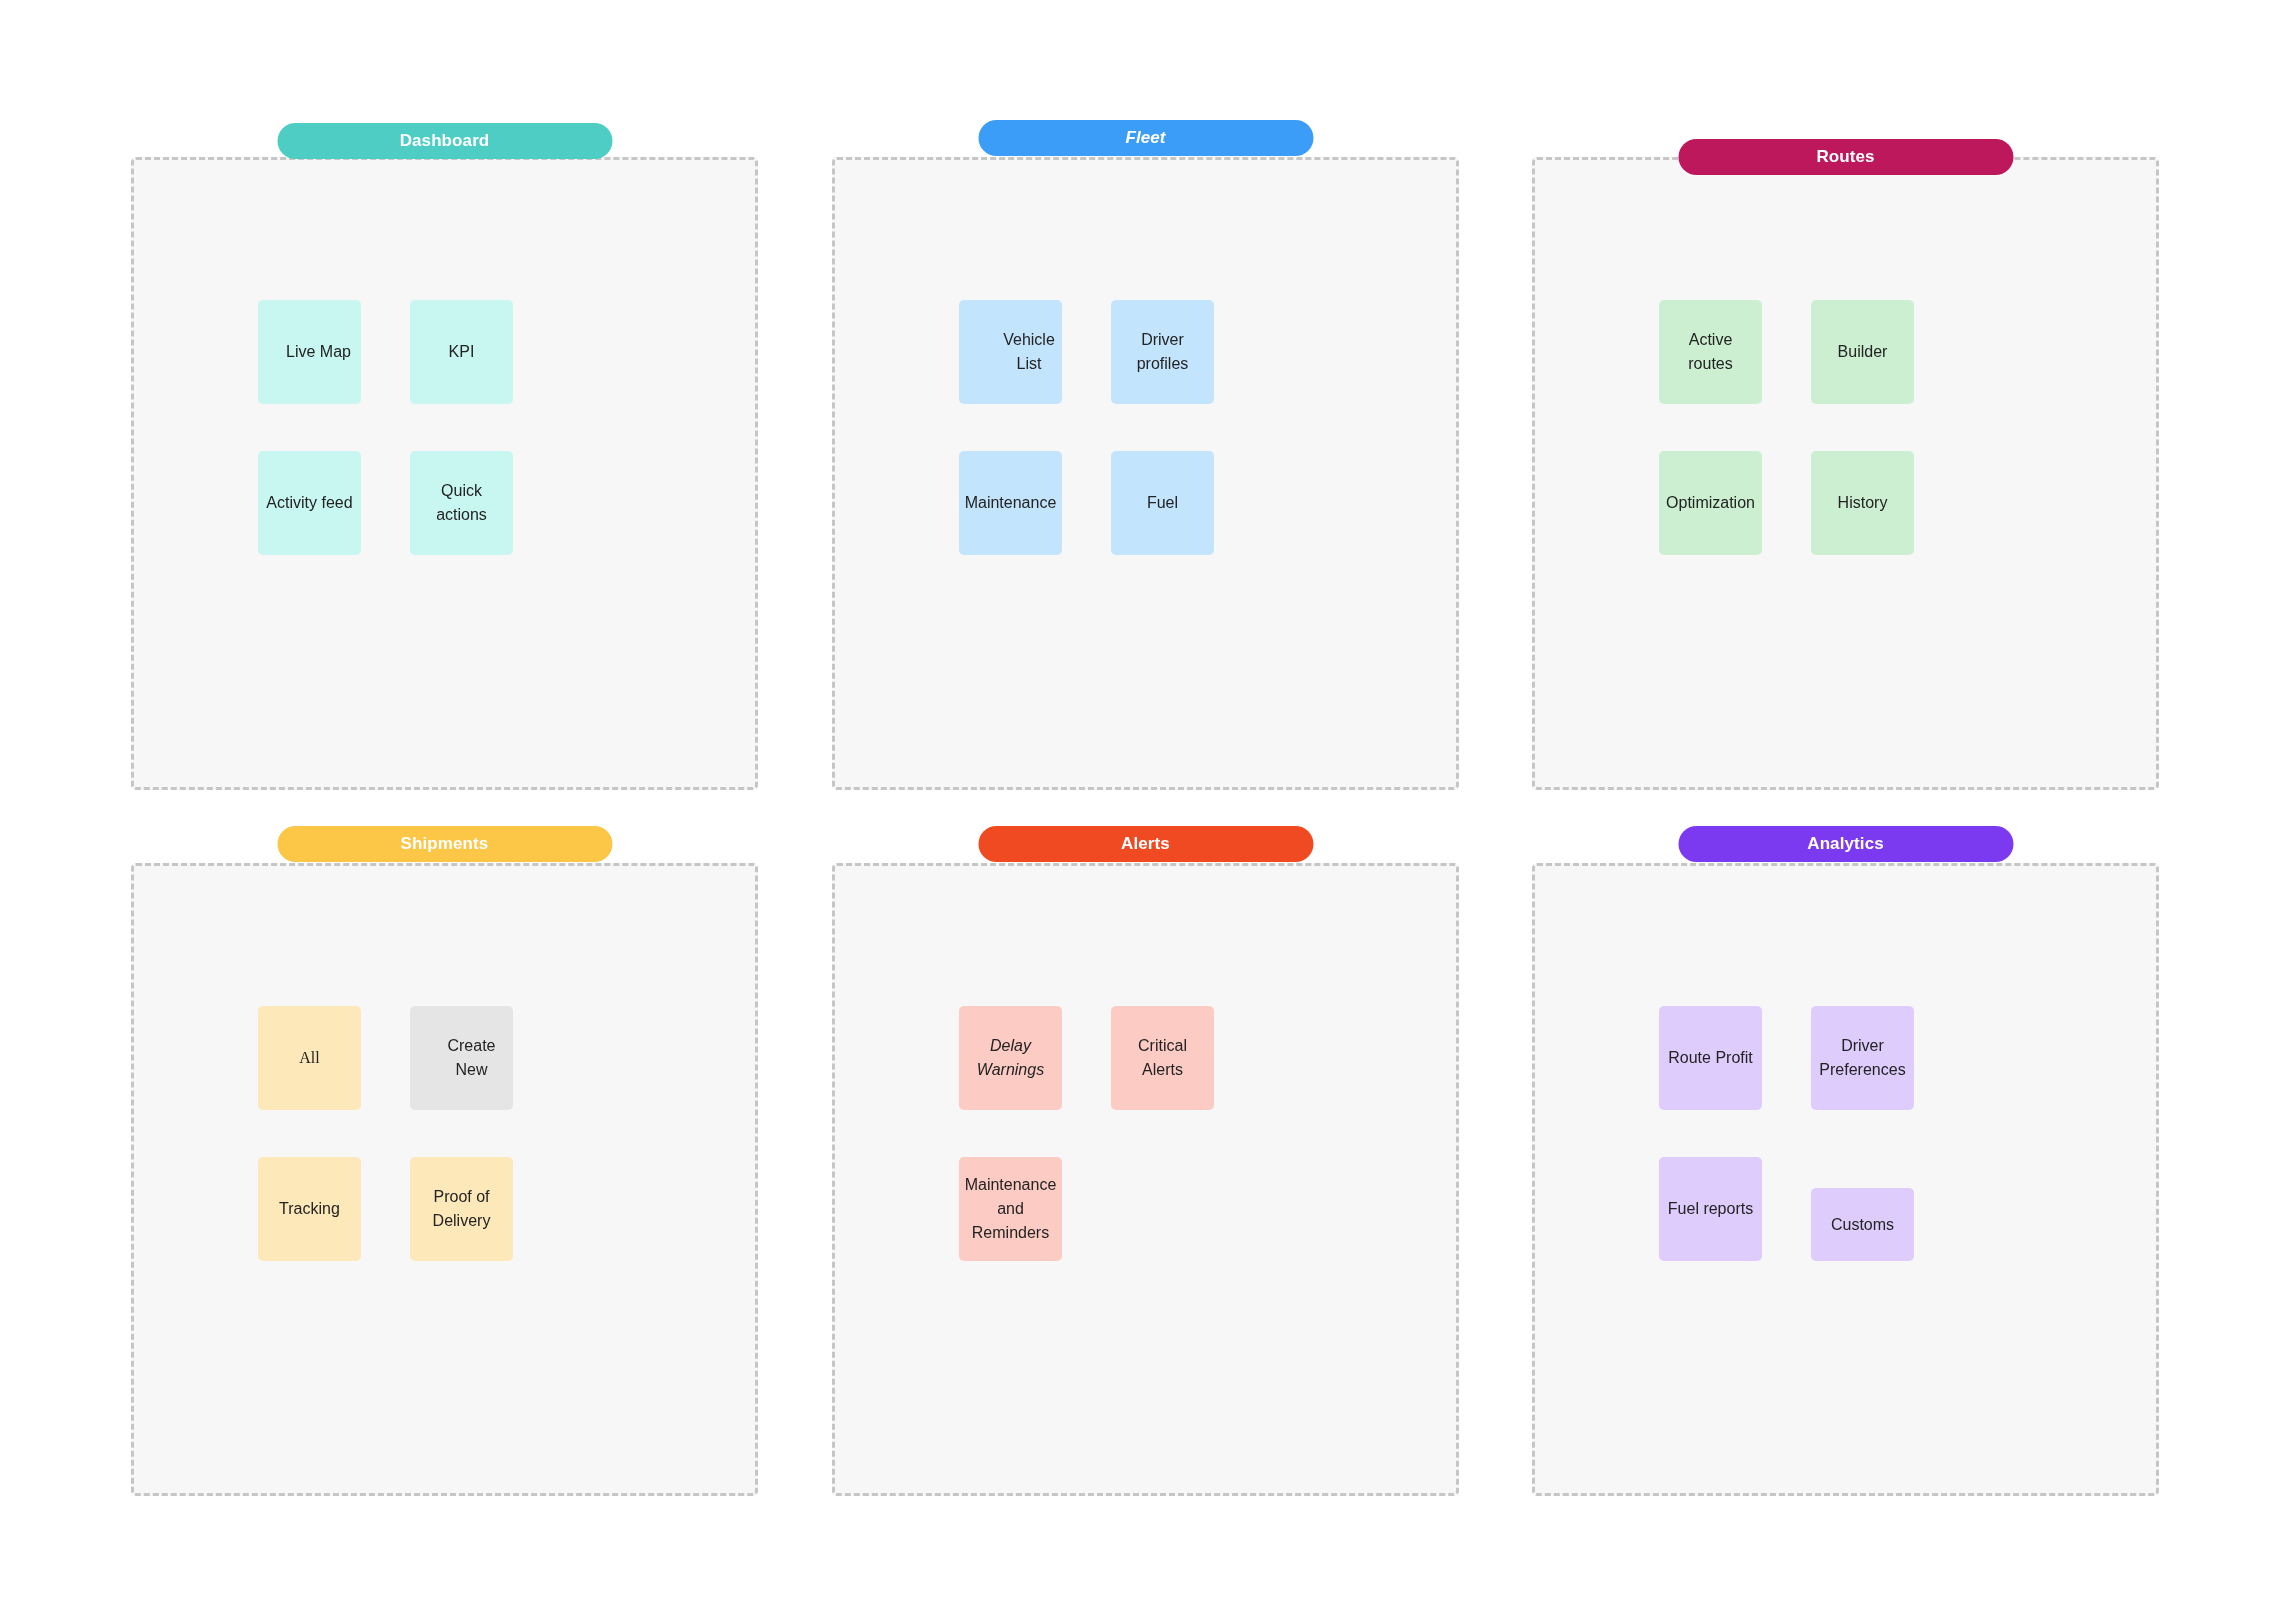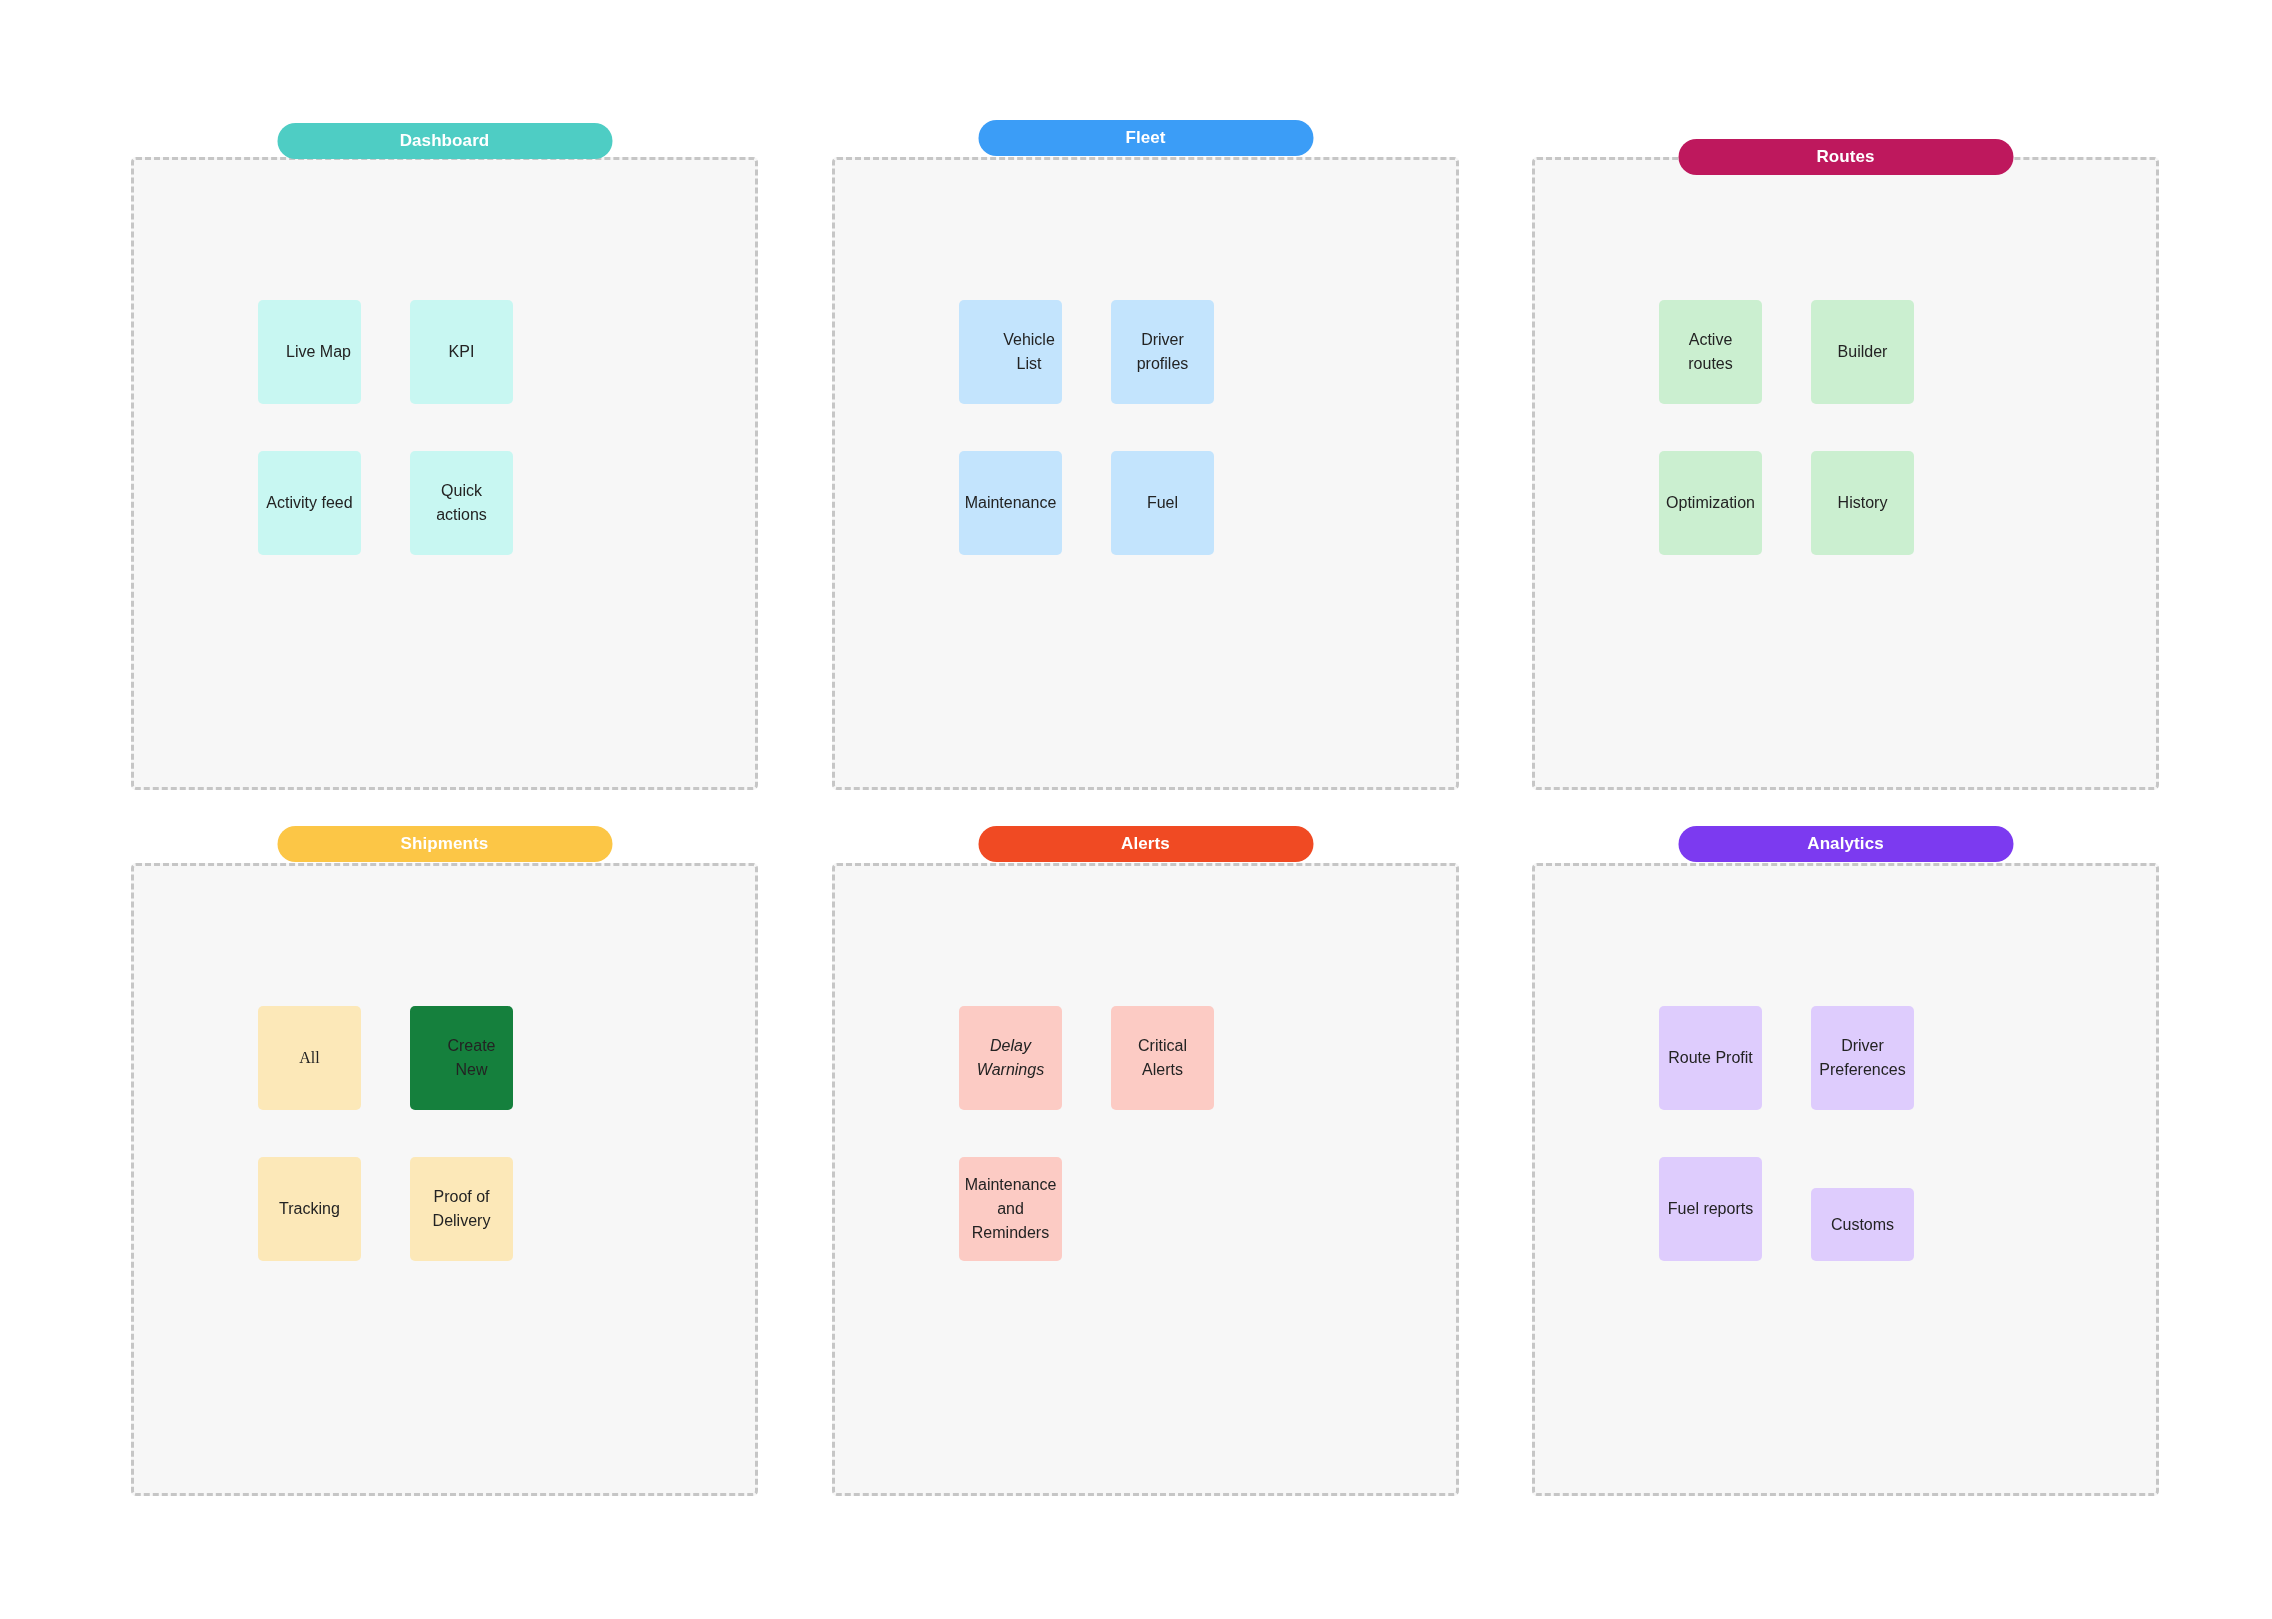--- a/index.html
+++ b/index.html
@@ -107,38 +107,38 @@
     </div>
     <div class="section" style="left: 832px; top: 123px; width: 627px; height: 668px;">
       <div class="section-box">
         <div class="card-grid">
           <div class="card" style="background: rgb(195, 228, 253); padding-left: 44px;">Vehicle List</div>
           <div class="card" style="background: rgb(195, 228, 253);">Driver profiles</div>
           <div class="card" style="background: rgb(195, 228, 253);">Maintenance</div>
           <div class="card" style="background: rgb(195, 228, 253);">Fuel</div>
         </div>
       </div>
-      <div class="section-pill" style="background: rgb(59, 157, 247); top: -3px;">Fleet</div>
+      <div class="section-pill" style="background: rgb(59, 157, 247); top: -3px; font-style: italic;">Fleet</div>
     </div>
     <div class="section" style="left: 1532px; top: 123px; width: 627px; height: 668px;">
       <div class="section-box">
         <div class="card-grid">
           <div class="card" style="background: rgb(203, 239, 208);">Active routes</div>
           <div class="card" style="background: rgb(203, 239, 208);">Builder</div>
           <div class="card" style="background: rgb(203, 239, 208);">Optimization</div>
           <div class="card" style="background: rgb(203, 239, 208);">History</div>
         </div>
       </div>
       <div class="section-pill" style="background: #be185d; top: 16px;">Routes</div>
     </div>
     <div class="section" style="left: 131px; top: 829px; width: 627px; height: 668px;">
       <div class="section-box">
         <div class="card-grid">
           <div class="card" style="background: rgb(252, 232, 184); font-family: Liberation Serif, serif;">All</div>
-          <div class="card" style="background: #15803d; padding-left: 27px;">Create New</div>
+          <div class="card" style="background: #e5e5e5; padding-left: 27px;">Create New</div>
           <div class="card" style="background: rgb(252, 232, 184);">Tracking</div>
           <div class="card" style="background: rgb(252, 232, 184);">Proof of Delivery</div>
         </div>
       </div>
       <div class="section-pill" style="background: rgb(252, 198, 70); top: -3px;">Shipments</div>
     </div>
     <div class="section" style="left: 832px; top: 829px; width: 627px; height: 668px;">
       <div class="section-box">
         <div class="card-grid">
           <div class="card" style="background: rgb(252, 203, 196); font-style: italic;">Delay Warnings</div>

